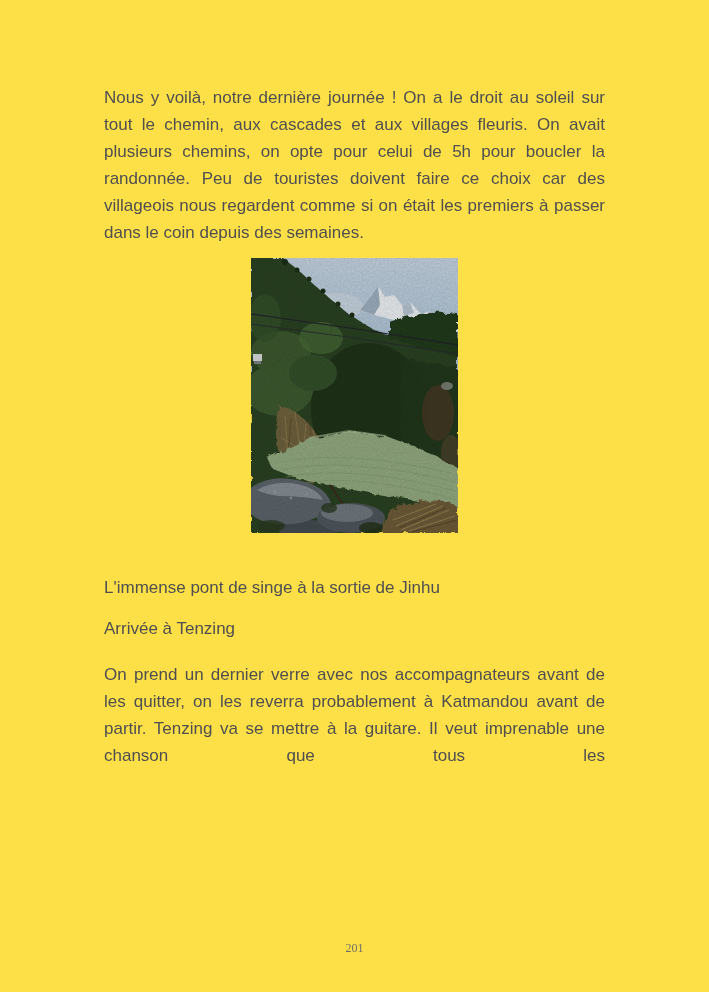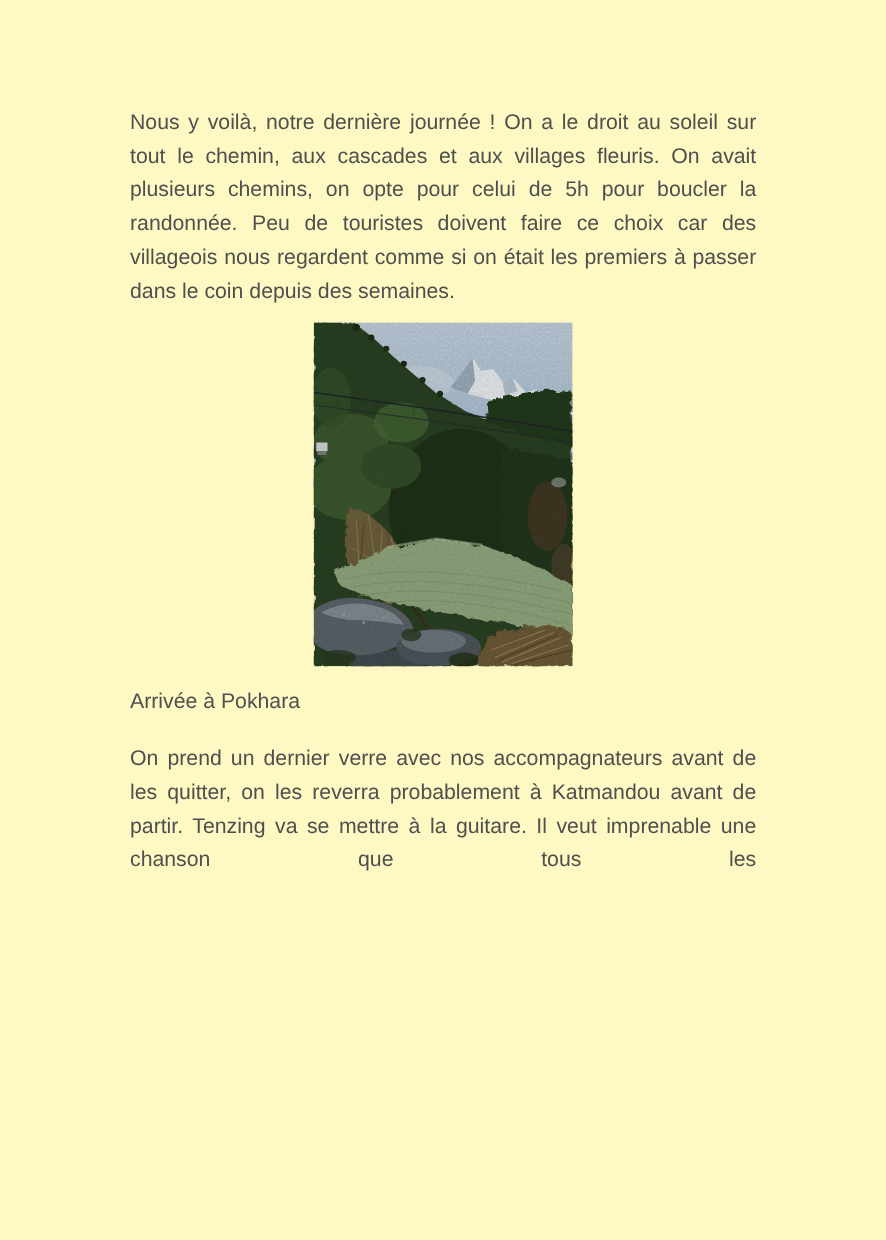--- a/index.html
+++ b/index.html
@@ -1,20 +1,20 @@
 <!DOCTYPE html>
 <html><head>
 <meta charset="utf-8">
 <style>
   html, body { margin: 0; padding: 0; background: #ffffff; }
   .page {
     position: relative;
     width: 709px;
     height: 992px;
-    background: #fef9c3;
+    background: #fde047;
     overflow: hidden;
     font-family: "Liberation Sans", sans-serif;
   }
   .content {
     position: absolute;
     left: 104px;
     top: 84px;
     width: 501px;
   }
   .body-text {
@@ -163,21 +163,23 @@
         <g>
           <path filter="url(#rough)" fill="#6e5c39" d="M138,252 Q168,238 200,244 L207,250 L207,275 L132,275 Q130,262 138,252 Z"></path>
           <path d="M145,268 L192,248 M150,272 L198,252 M158,273 L204,258 M142,262 L185,246" stroke="#a08a58" stroke-width="0.9" opacity="0.9" fill="none"></path>
           <path d="M148,270 L195,250 M160,274 L206,262" stroke="#4e3f24" stroke-width="0.8" opacity="0.9" fill="none"></path>
         </g>
 
         <rect width="207" height="275" filter="url(#grain)" opacity="0.14"></rect>
       </svg>
     </figure>
 
+    <p class="caption">L'immense pont de singe à la sortie de Jinhu</p>
 
 
-    <h3 class="subheading">Arrivée à Pokhara</h3>
+    <h3 class="subheading">Arrivée à Tenzing</h3>
 
     <p class="body-text para-evening force-justify">On prend un dernier verre avec nos accompagnateurs avant de les quitter, on les reverra probablement à Katmandou avant de partir. Tenzing va se mettre à la guitare. Il veut imprenable une chanson que tous les</p>
 
   </div>
 
+  <div class="page-number">201</div>
 </div>
 
 </body></html>

